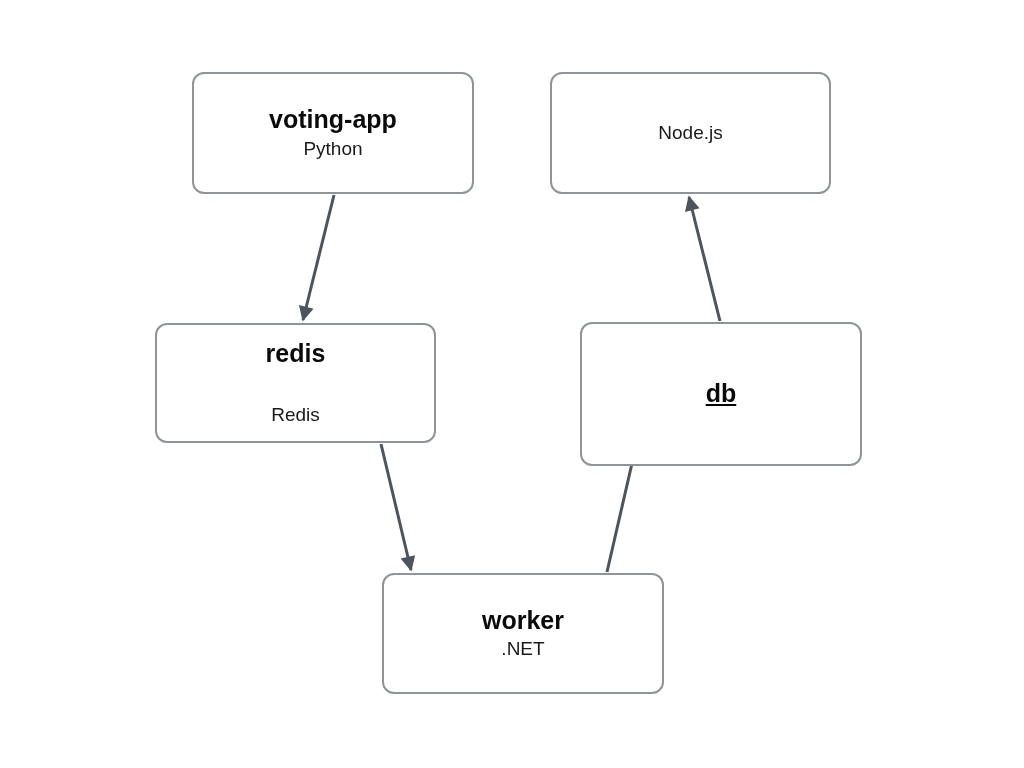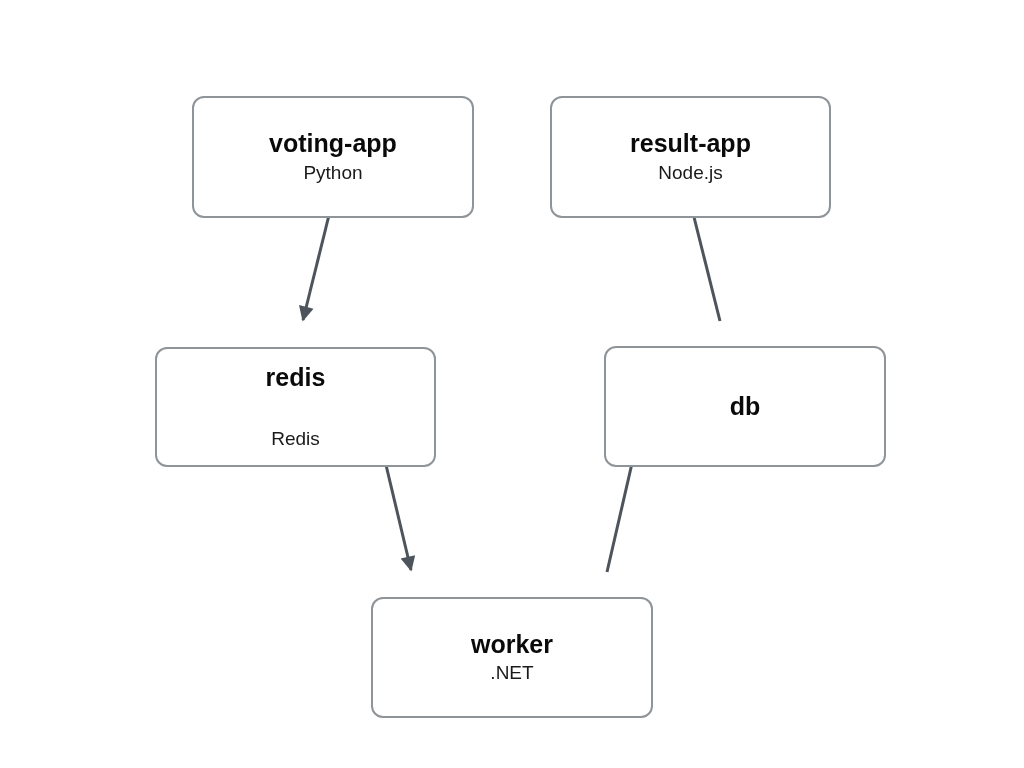--- a/index.html
+++ b/index.html
@@ -31,39 +31,38 @@
     box-sizing: border-box;
     background: #ffffff;
     border: 2px solid #8f9499;
     border-radius: 12px;
     display: flex;
     flex-direction: column;
     align-items: center;
     justify-content: center;
     gap: 5px;
     text-align: center;
-    margin-top: 24px;
   }
   .node-title {
     font-size: 25px;
     font-weight: 700;
     color: #0a0a0a;
     line-height: 1.1;
   }
   .node-subtitle {
     font-size: 19px;
     font-weight: 400;
     color: #1a1a1a;
     line-height: 1.1;
   }
   .node-voting-app { left: 192px; top: 72px;  width: 282px; height: 122px; }
   .node-result-app { left: 550px; top: 72px;  width: 281px; height: 122px; }
   .node-redis      { left: 155px; top: 323px; width: 281px; height: 120px; gap: 37px; }
-  .node-db         { left: 604px; top: 322px; width: 282px; height: 121px; }
-  .node-worker     { left: 371px; top: 573px; width: 282px; height: 121px; }
+  .node-db         { left: 580px; top: 322px; width: 282px; height: 144px; text-decoration: underline; }
+  .node-worker     { left: 382px; top: 573px; width: 282px; height: 121px; }
 </style>
 </head>
 <body>
 
 <div class="canvas">
 
   <svg class="edges-layer" width="1024" height="768" viewBox="0 0 1024 768" xmlns="http://www.w3.org/2000/svg">
     <defs>
       <marker id="arrowhead" viewBox="0 0 10 10" refX="9" refY="5" markerWidth="6" markerHeight="5" orient="auto-start-reverse">
         <path d="M 0 0 L 10 5 L 0 10 z" fill="#4d545c"></path>
@@ -74,21 +73,20 @@
     <line x1="607" y1="572" x2="636" y2="446" marker-end="url(#arrowhead)" stroke="#4d545c"></line>
     <line x1="720" y1="321" x2="689" y2="197" marker-end="url(#arrowhead)" stroke="#4d545c"></line>
   </svg>
 
   <div class="node node-voting-app">
     <div class="node-title">voting-app</div>
     <div class="node-subtitle">Python</div>
   </div>
 
   <div class="node node-result-app">
-    <div class="node-title">result-app</div>
     <div class="node-subtitle">Node.js</div>
   </div>
 
   <div class="node node-redis">
     <div class="node-title">redis</div>
     <div class="node-subtitle">Redis</div>
   </div>
 
   <div class="node node-db">
     <div class="node-title">db</div>

